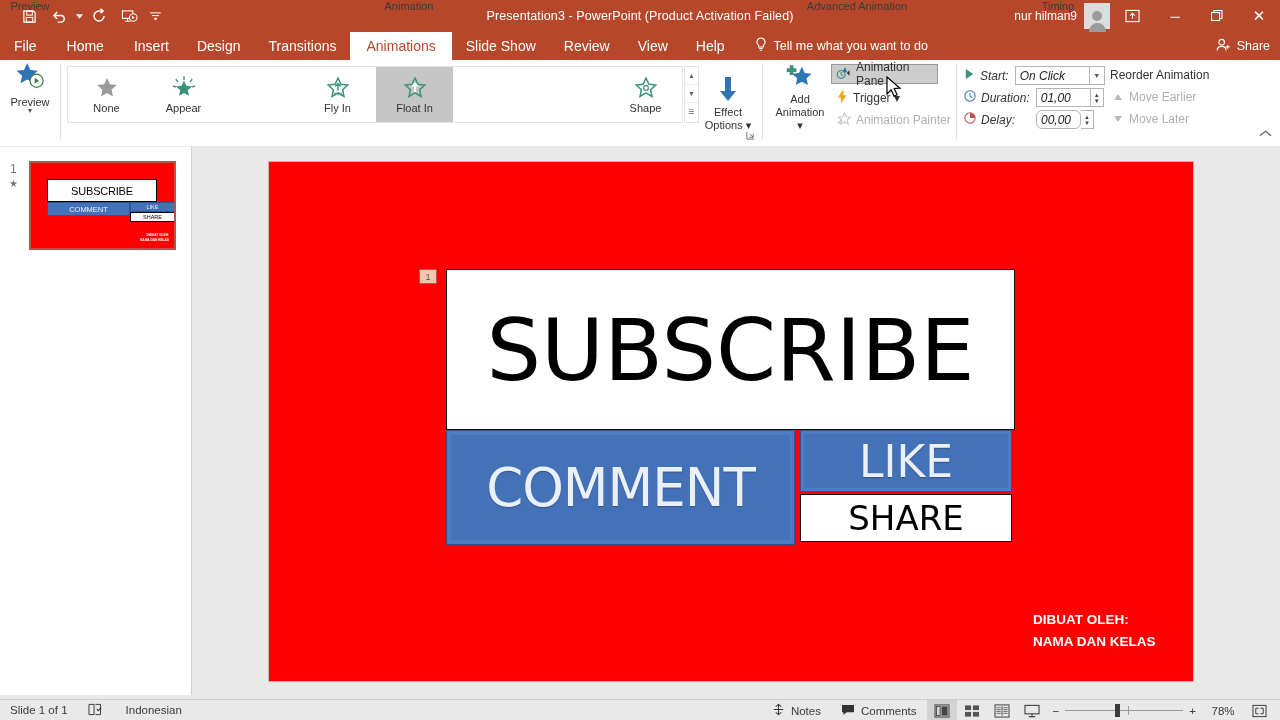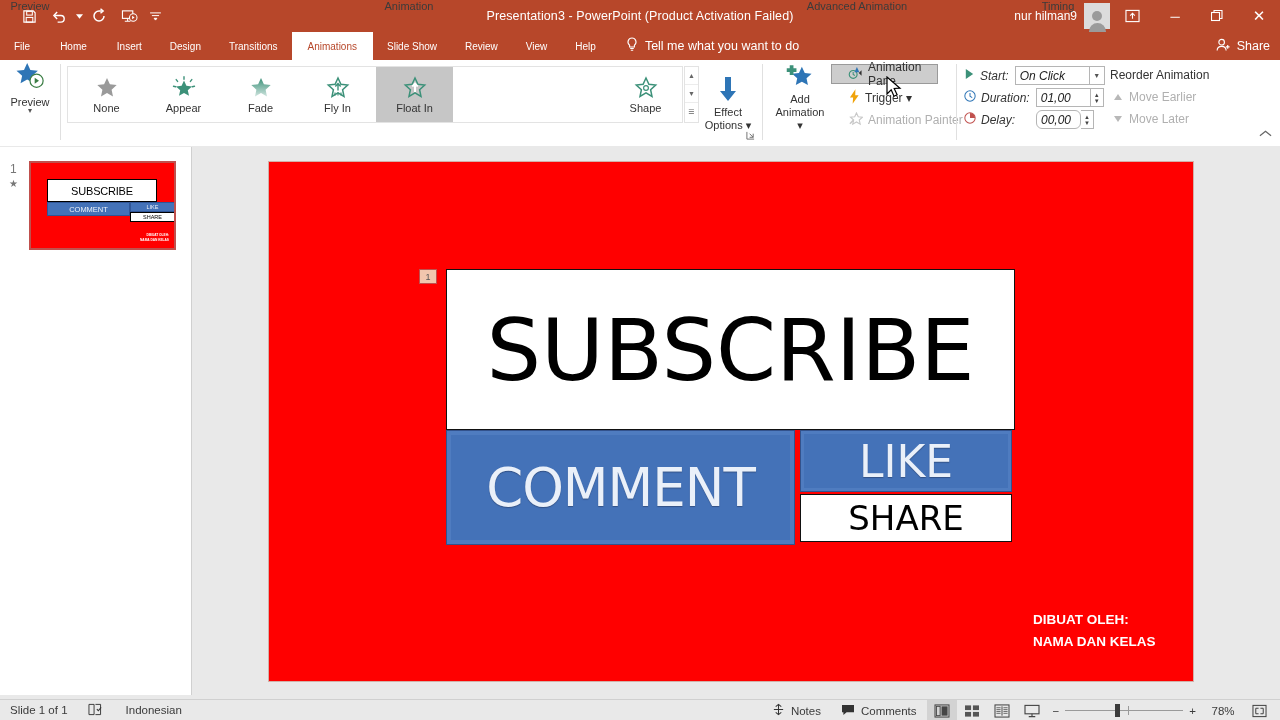--- a/index.html
+++ b/index.html
@@ -34,21 +34,21 @@
   .win-btn{ width:42px; height:32px; display:flex; align-items:center; justify-content:center; color:#fff; font-size:13px;}
   .ribbon-display{ width:44px; height:32px; display:flex; align-items:center; justify-content:center;}
 
   
   .tabsrow{
     position:absolute; left:0; top:32px; width:1280px; height:28px;
     background:#b7472a; color:#fff; display:flex; align-items:stretch;
   }
   .tab{
     padding:0 12px; height:28px; display:flex; align-items:center;
-    font-size:10px; color:#fff; white-space:nowrap;
+    font-size:14px; color:#fff; white-space:nowrap;
   }
   .tab.active{ background:#fff; color:#b7472a; }
   .tellme{ display:flex; align-items:center; gap:7px; padding-left:16px; font-size:12.5px; color:#fff;}
   .share-btn{ position:absolute; right:10px; top:0; height:28px; display:flex; align-items:center; gap:6px; font-size:12.5px; color:#fff;}
 
   
   .ribbon{
     position:absolute; left:0; top:60px; width:1280px; height:86px;
     background:#fff; border-bottom:1px solid #d4d4d4;
   }
@@ -77,21 +77,21 @@
   .effect-options{ position:absolute; left:702px; top:75px; width:52px; height:68px;
     display:flex; flex-direction:column; align-items:center; }
   .effect-lbl{ font-size:11px; color:#333; line-height:13px; text-align:center;}
 
   .dlg-launch{ position:absolute; font-size:9px; color:#666; }
 
   
   .add-anim{ position:absolute; left:772px; top:62px; width:56px; height:68px;
     display:flex; flex-direction:column; align-items:center;}
   .add-anim-lbl{ font-size:11px; color:#333; line-height:13px; text-align:center;}
-  .adv-btn{ position:absolute; display:flex; align-items:center; gap:5px; font-size:12px; color:#333; height:20px; padding:0 16px;}
+  .adv-btn{ position:absolute; display:flex; align-items:center; gap:5px; font-size:12px; color:#333; height:20px; padding:0 4px;}
   .adv-btn.hover{ background:#cdcdcd; border:1px solid #9a9a9a; }
   .adv-btn.disabled{ color:#b0b0b0; }
 
   
   .tm-row{ position:absolute; display:flex; align-items:center; font-size:12px; color:#333; height:19px;font-style:italic;}
   .tm-lbl{ margin-left:5px; }
   .tm-input{ border:1px solid #b5b5b5; background:#fff; height:19px; font-size:12px;
     display:flex; align-items:center; padding:0 4px; color:#222; }
   .spin{ width:13px; height:19px; border:1px solid #b5b5b5; border-left:none; background:#fff;
     display:flex; flex-direction:column; align-items:center; justify-content:center;}
@@ -286,32 +286,20 @@
       </svg>
     <span class="anim-label">None</span>
   </div>
   <div class="anim-item" style="left:77px">
     <svg width="24" height="24" viewBox="0 0 24 24">
       <path d="M12 4.5l2.4 5.2 5.6.7-4.2 3.8 1.2 5.5L12 17l-5 2.7 1.2-5.5L4 10.4l5.6-.7z" fill="#3c9179"></path>
       <path d="M12 .8v2.4M4.2 3.6l1.4 1.8M19.8 3.6l-1.4 1.8M1.5 10.2l2.2.6M22.5 10.2l-2.2.6" stroke="#3c9179" stroke-width="1.4" stroke-linecap="round"></path>
     </svg>
     <span class="anim-label">Appear</span>
   </div>
-  <div class="anim-item" style="left:154px">
-    <svg width="24" height="24" viewBox="0 0 24 24">
-        <defs>
-          <linearGradient id="fadeg" x1="0" y1="1" x2="0" y2="0">
-            <stop offset="0" stop-color="#3c9179" stop-opacity="0.25"></stop>
-            <stop offset="1" stop-color="#3c9179" stop-opacity="1"></stop>
-          </linearGradient>
-        </defs>
-        <path d="M12 2l2.9 6.3 6.8.8-5.1 4.6 1.4 6.7L12 16.9 6 20.4l1.4-6.7L2.3 9.1l6.8-.8z" fill="url(#fadeg)"></path>
-      </svg>
-    <span class="anim-label">Fade</span>
-  </div>
   <div class="anim-item" style="left:231px">
     <svg width="24" height="24" viewBox="0 0 24 24">
       <path d="M12 2l2.9 6.3 6.8.8-5.1 4.6 1.4 6.7L12 16.9 6 20.4l1.4-6.7L2.3 9.1l6.8-.8z" fill="none" stroke="#3c9179" stroke-width="1.5"></path>
       <path d="M12 7.5v7M9.3 10.5L12 7.5l2.7 3" fill="none" stroke="#3c9179" stroke-width="1.4"></path>
       <path d="M9 16.5v3M12 16.5v3M15 16.5v3" stroke="#3c9179" stroke-width="1.2"></path>
     </svg>
     <span class="anim-label">Fly In</span>
   </div>
   <div class="anim-item sel" style="left:308px">
     <svg width="24" height="24" viewBox="0 0 24 24">

